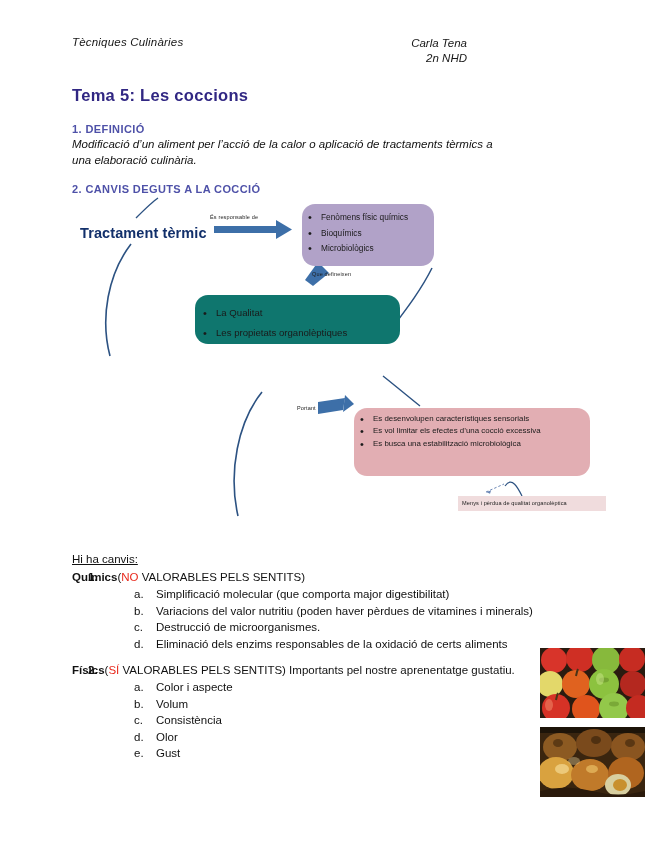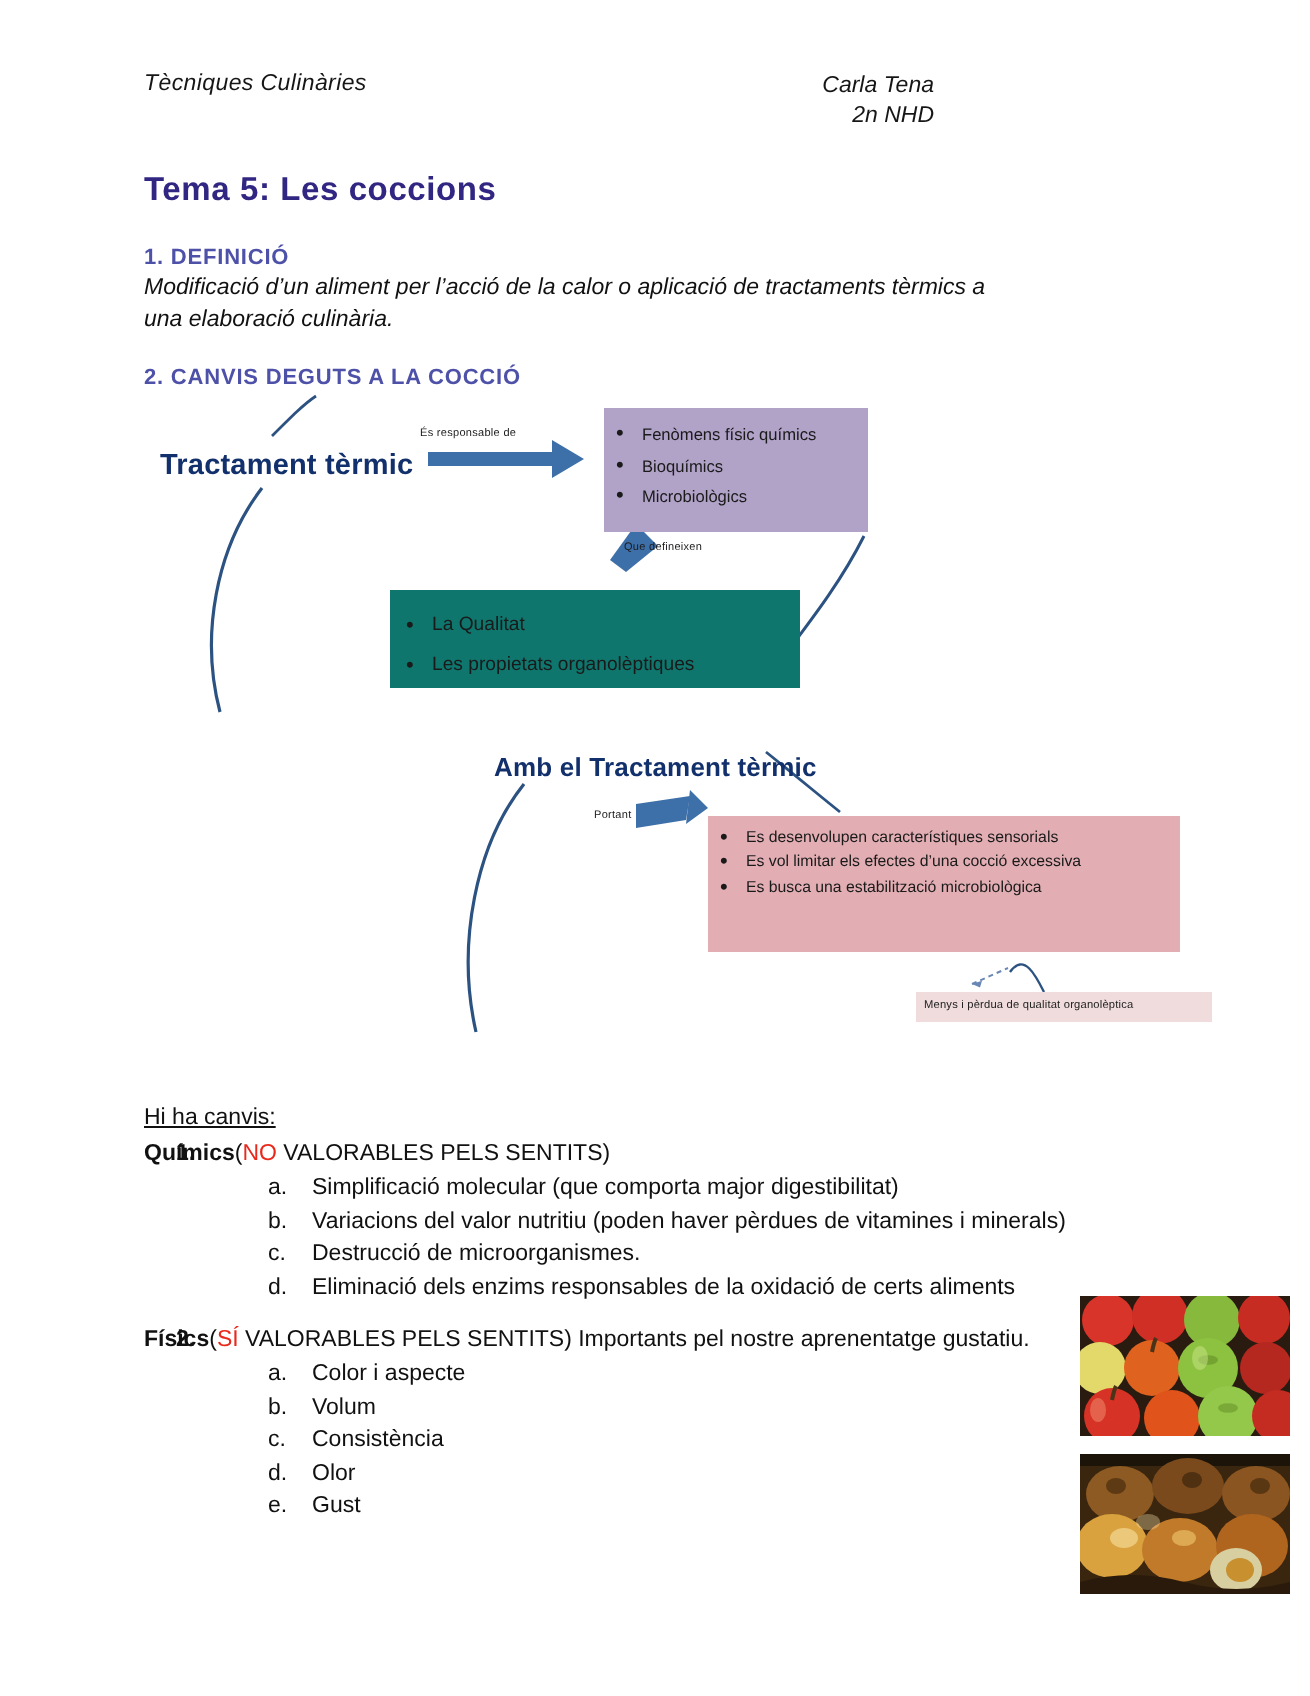--- a/index.html
+++ b/index.html
@@ -47,21 +47,21 @@
   #diagram svg.deco { position: absolute; left: 0; top: 0; width: 655px; height: 340px; }
 
   .dg-title {
     position: absolute; font-weight: bold; color: #12306b;
     font-size: 14.5px; white-space: nowrap; letter-spacing: .1px;
   }
   #t-tractament { left: 80px; top: 29px; }
   #t-amb { left: 247px; top: 180px; font-size: 13px; }
 
   .box {
-    position: absolute; color: #1a1a1a;
+    position: absolute; color: #1a1a1a; border-radius: 13px;
   }
   .box ul { list-style: none; }
   .box li { position: relative; padding-left: 13px; line-height: 15.5px; }
   .box li:before {
     content: "•"; position: absolute; left: 0; top: 0; font-size: 11px;
   }
   .box li.dash { padding-left: 26px; }
   .box li.dash:before { content: "–"; left: 13px; }
 
   #box-purple {
@@ -167,21 +167,20 @@
         <path d="M305,84 L318,66 L329,77 L313,90 Z" fill="#3d6fa8"></path>
       </g>
 
       <g>
         <path d="M318,206 L345,202 L343,214 L318,218 Z" fill="#3d6fa8"></path>
         <path d="M345,199 L354,208 L343,216 Z" fill="#3d6fa8"></path>
       </g>
     </svg>
 
     <div class="dg-title" id="t-tractament">Tractament tèrmic</div>
-    <div class="dg-title" id="t-amb">Amb el Tractament tèrmic</div>
 
     <div class="arrow-label" id="lbl-responsable">És responsable de</div>
     <div class="arrow-label" id="lbl-defineixen">Que defineixen</div>
     <div class="arrow-label" id="lbl-portant">Portant</div>
 
     <div class="box" id="box-purple">
       <ul>
         <li>Fenòmens físic químics</li>
         <li>Bioquímics</li>
         <li>Microbiològics</li>

